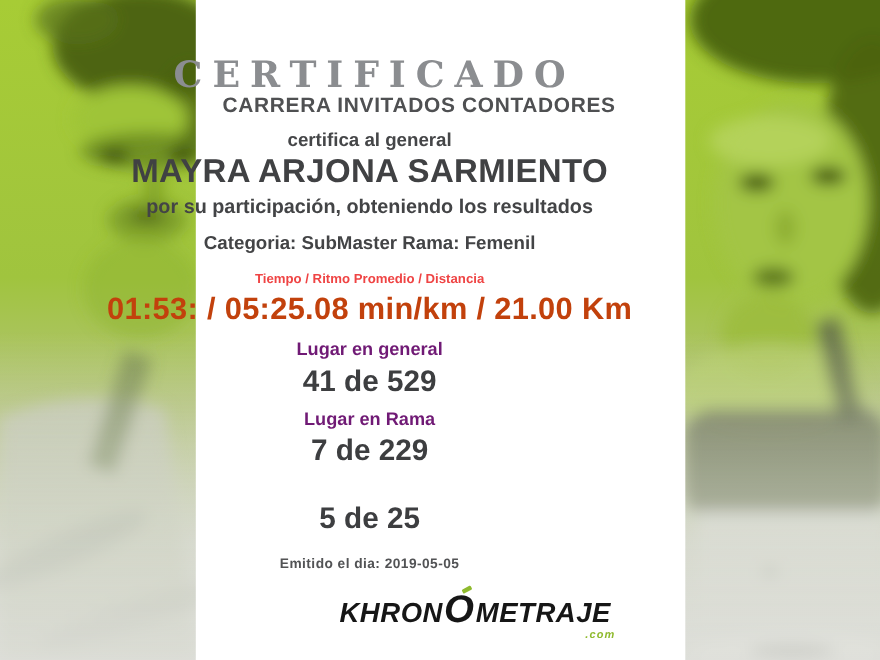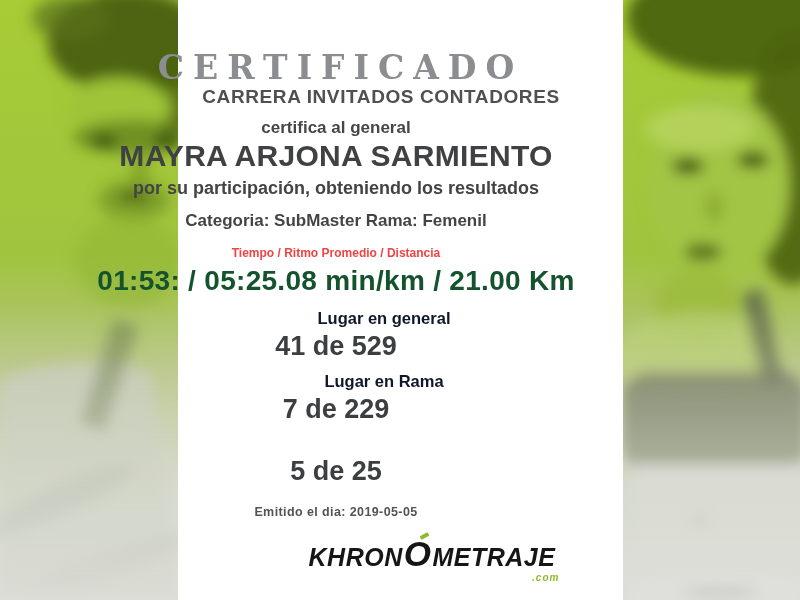--- a/index.html
+++ b/index.html
@@ -15,22 +15,22 @@
   .title {
     top:48px; font-family:"DejaVu Serif", serif; font-weight:700;
     font-size:33px; letter-spacing:9px; text-indent:9px; color:#8b8d90;
   }
   .event     { top:86px;  font-size:19px;   font-weight:700; letter-spacing:0.6px; color:#4f5052;margin-left:45px; }
   .certifies { top:118px; font-size:17px;   font-weight:700; color:#454648; }
   .name      { top:139px; font-size:30px;   font-weight:700; color:#404143; letter-spacing:0.3px; }
   .part      { top:178px; font-size:18px;   font-weight:700; color:#434446; }
   .catline   { top:211px; font-size:17px;   font-weight:700; color:#434446; }
   .statslab  { top:246px; font-size:12px; font-weight:700; color:#ef4444; }
-  .statsval  { top:265px; font-size:28px;   font-weight:700; color:#14532d; letter-spacing:0.3px; }
-  .placelab  { font-size:16.5px; font-weight:700; color:#0f172a;padding-left:48px; }
+  .statsval  { top:265px; font-size:28px;   font-weight:700; color:#c2410c; letter-spacing:0.3px; }
+  .placelab  { font-size:16.5px; font-weight:700; color:#701a75; }
   .placeval  { font-size:27px;   font-weight:700; color:#3d3e40; }
   .pl0 { top:309px; } .pv0 { top:331px; }
   .pl1 { top:372px; } .pv1 { top:394px; }
   .pl2 { top:434px; } .pv2 { top:456px; }
   .issued    { top:505px; font-size:12.5px; font-weight:700; color:#525355; letter-spacing:0.4px; }
 
   .logo {
     position:absolute; top:537px; left:0; width:800px; height:42px;
     display:flex; justify-content:center; align-items:flex-start;padding-left:32px;
   }

